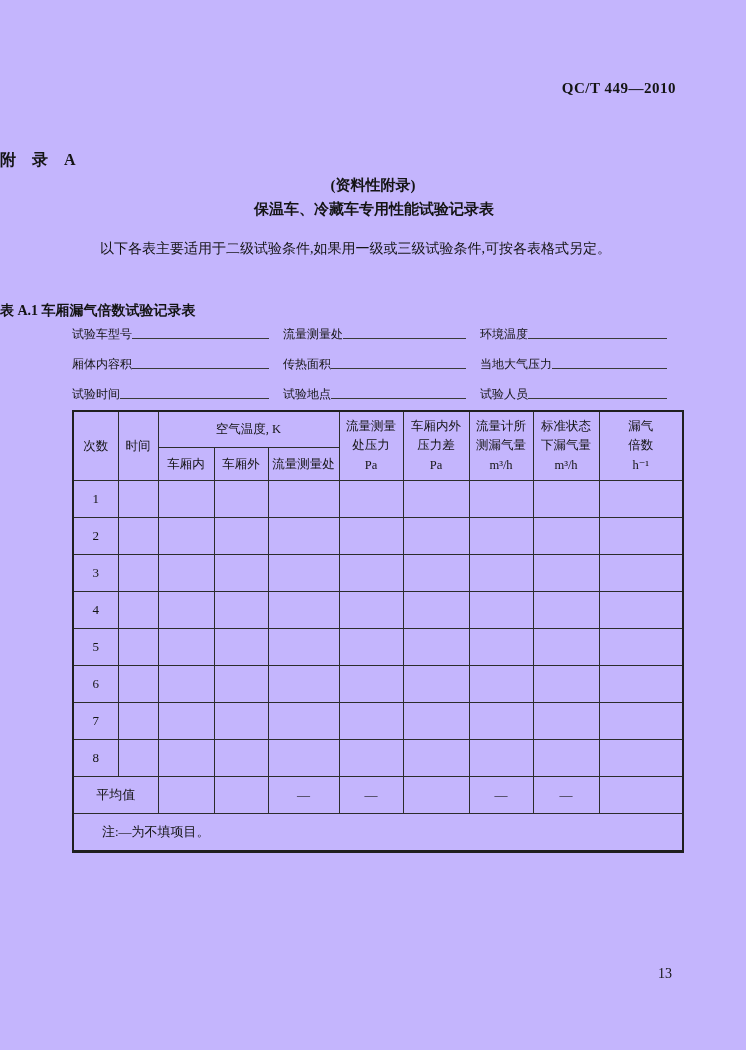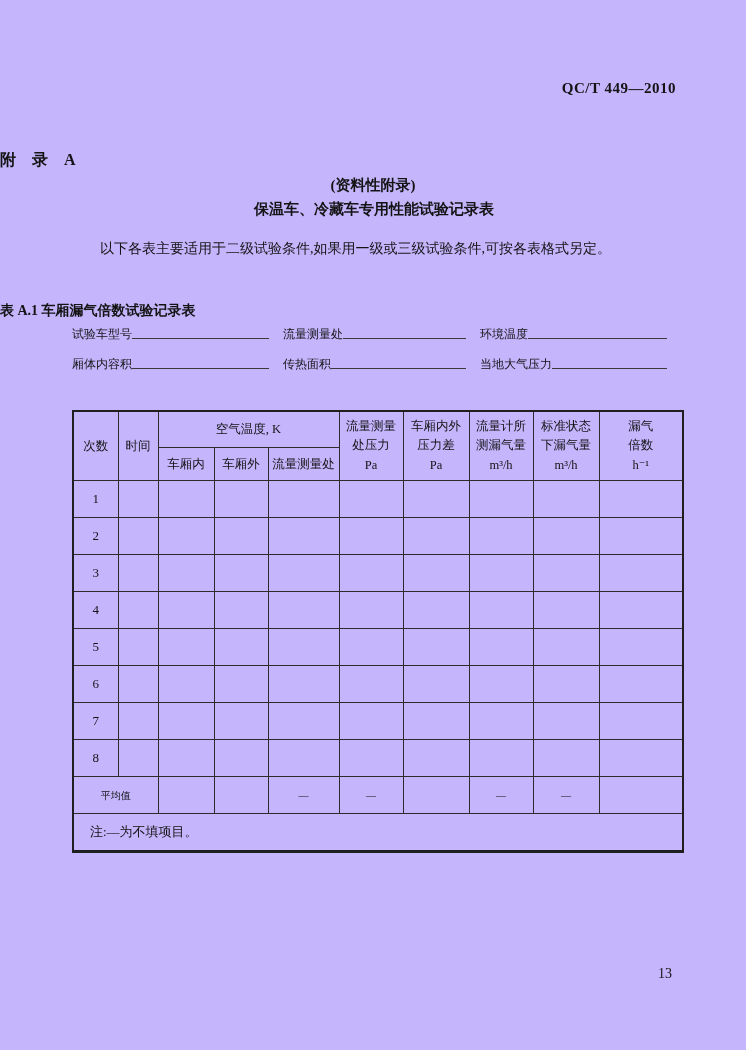--- a/index.html
+++ b/index.html
@@ -115,25 +115,25 @@
   table.record td {
     border: 1px solid #2c2c2c;
     text-align: center;
     vertical-align: middle;
     padding: 0 2px;
     line-height: 1.5;
   }
   tr.hrow1 td { height: 35px; }
   tr.hrow2 td { height: 32px; }
   tr.drow td { height: 36px; font-size: 13px; }
-  tr.avg-row td { height: 36px; font-size: 10px; margin-left: 35px; }
+  tr.avg-row td { height: 36px; font-size: 13px; margin-left: 35px; }
   tr.note-row td {
     height: 36px;
     text-align: left;
-    padding-left: 16px;
+    padding-left: 28px;
     font-size: 13px;
   }
   .hcell-line { line-height: 1.55; }
   .page-number {
     position: absolute;
     top: 966px;
     right: 74px;
     font-size: 14px;
   }
 </style>
@@ -171,20 +171,34 @@
       <div class="field">
         <span class="flabel">厢体内容积</span>
         <span class="fline"></span>
       </div>
       <div class="field">
         <span class="flabel">传热面积</span>
         <span class="fline"></span>
       </div>
       <div class="field">
         <span class="flabel">当地大气压力</span>
+        <span class="fline"></span>
+      </div>
+    </div>
+    <div class="form-row">
+      <div class="field">
+        <span class="flabel">试验时间</span>
+        <span class="fline"></span>
+      </div>
+      <div class="field">
+        <span class="flabel">试验地点</span>
+        <span class="fline"></span>
+      </div>
+      <div class="field">
+        <span class="flabel">试验人员</span>
         <span class="fline"></span>
       </div>
     </div>
   </div>
 
   <table class="record">
     <colgroup>
       <col style="width:45px">
         <col style="width:40px">
         <col style="width:56px">

